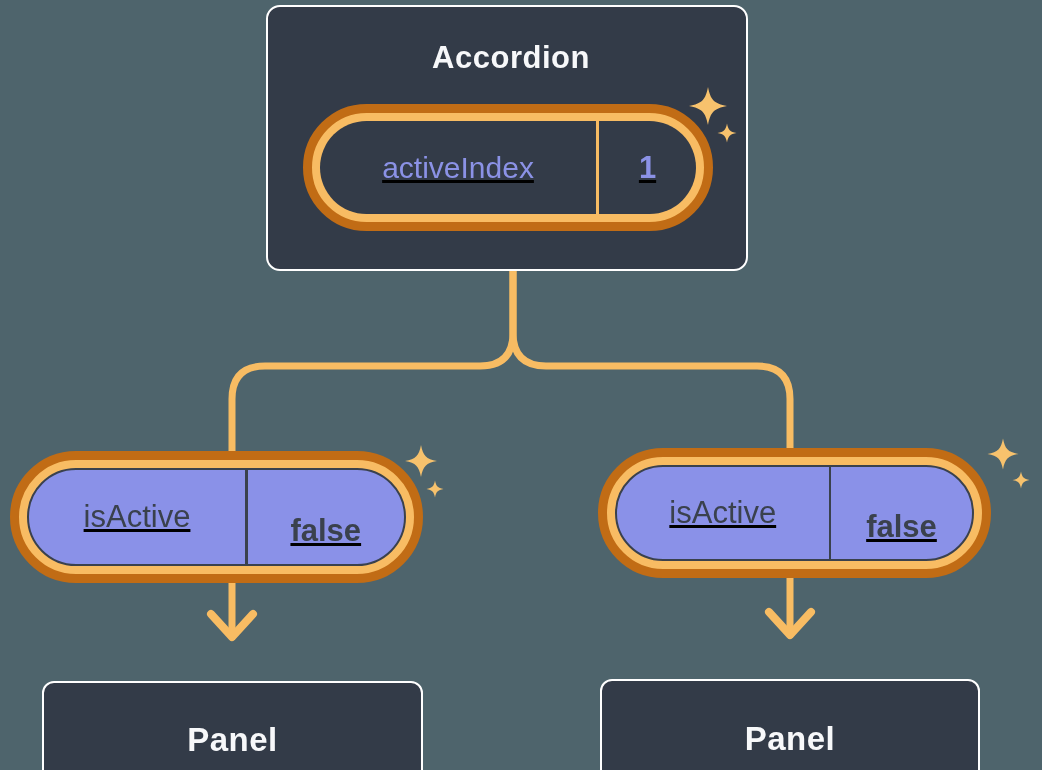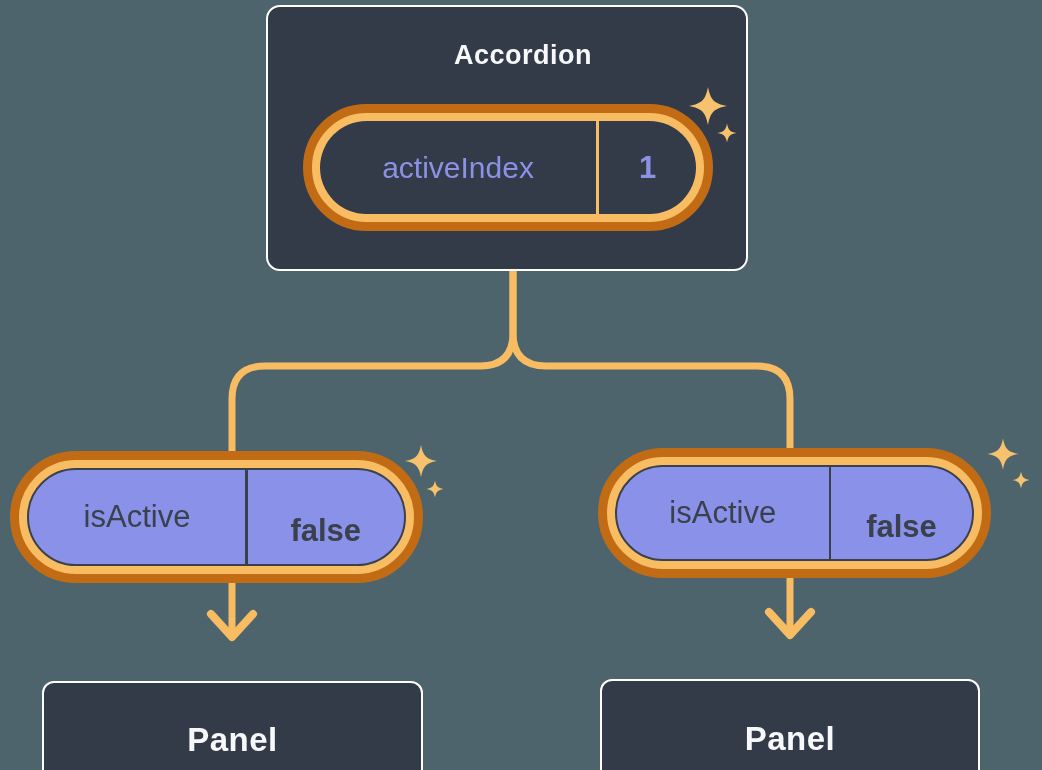--- a/index.html
+++ b/index.html
@@ -39,24 +39,24 @@
 
   .dark-box {
     position: absolute;
     background: var(--box-fill, #333b48);
     border: 2.5px solid var(--box-border, #ffffff);
     z-index: 2;
   }
   .root-box { left: 266px; top: 5px; width: 482px; height: 266px; border-radius: 14px; }
   .root-title {
     position: absolute;
-    top: 33px; left: 16px;
+    top: 33px; left: 4px;
     width: 100%;
     text-align: center;
-    font-size: 27px;
+    font-size: 31px;
     font-weight: 600;
     letter-spacing: 0.5px;
     color: var(--text-light, #f7f8fa);
   }
 
   .panel-box {
     border-radius: 12px;
     display: flex;
     align-items: center;
     justify-content: center;
@@ -70,20 +70,21 @@
   .panel-left  { left: 42px;  top: 645px; width: 381px; height: 118px; }
   .panel-right { left: 600px; top: 643px; width: 380px; height: 120px; }
 
   .pill {
     position: absolute;
     border: 9px solid var(--ring-outer, #c16c15);
     background: var(--ring-inner, #f8bc63);
     border-radius: 90px;
     padding: 8px;
     z-index: 3;
+    text-decoration: underline;
   }
   .pill-state { left: 303px; top: 104px; width: 410px; height: 127px; }
   .pill-left  { left: 10px;  top: 451px; width: 413px; height: 132px; }
   .pill-right { left: 598px; top: 448px; width: 393px; height: 130px; }
 
   .pill-inner {
     width: 100%; height: 100%;
     border-radius: 70px;
     display: flex;
     align-items: stretch;

